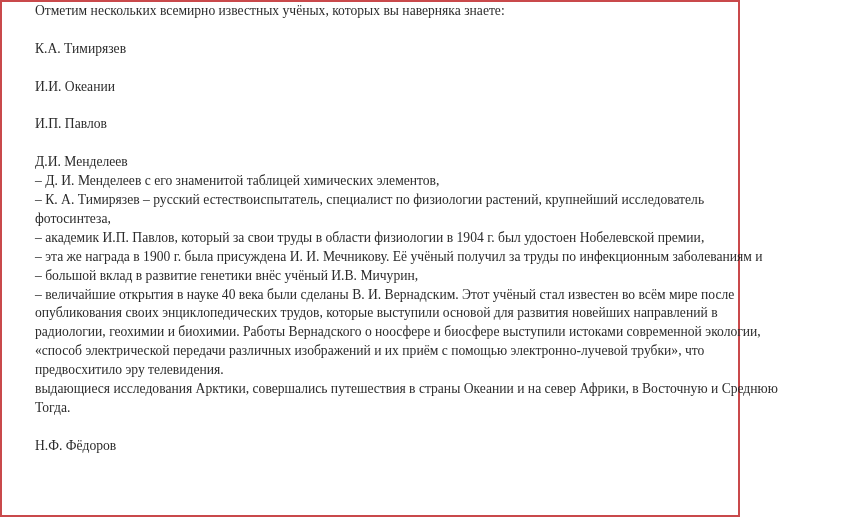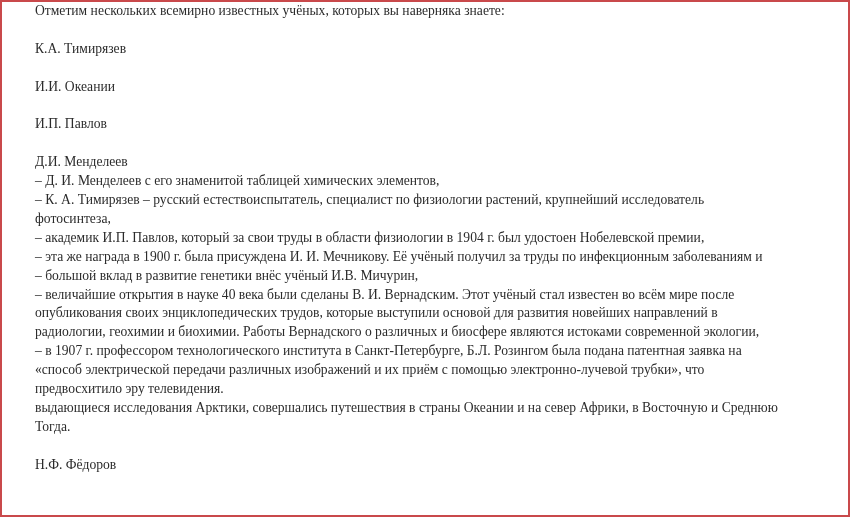--- a/index.html
+++ b/index.html
@@ -10,21 +10,21 @@
     body {
       width: 850px;
       height: 517px;
       overflow: hidden;
       position: relative;
     }
     .frame {
       position: absolute;
       left: 0;
       top: 0;
-      width: 850px;
+      width: 740px;
       height: 517px;
       box-sizing: border-box;
       border: 2px solid #c9494b;
       background: #ffffff;
     }
     .content {
       position: absolute;
       left: 33px;
       top: 0px;
       width: 790px;
@@ -66,22 +66,21 @@
 
     <div>
       <span class="line">– Д. И. Менделеев с его знаменитой таблицей химических элементов,</span>
       <span class="line">– К. А. Тимирязев – русский естествоиспытатель, специалист по физиологии растений, крупнейший исследователь</span>
       <span class="line">фотосинтеза,</span>
       <span class="line">– академик И.П. Павлов, который за свои труды в области физиологии в 1904 г. был удостоен Нобелевской премии,</span>
       <span class="line">– эта же награда в 1900 г. была присуждена И. И. Мечникову. Её учёный получил за труды по инфекционным заболеваниям и</span>
       <span class="line">– большой вклад в развитие генетики внёс учёный И.В. Мичурин,</span>
       <span class="line">– величайшие открытия в науке 40 века были сделаны В. И. Вернадским. Этот учёный стал известен во всём мире после</span>
       <span class="line">опубликования своих энциклопедических трудов, которые выступили основой для развития новейших направлений в</span>
-      <span class="line">радиологии, геохимии и биохимии. Работы Вернадского о различных и биосфере являются истоками современной экологии,</span>
-      <span class="line">– в 1907 г. профессором технологического института в Санкт-Петербурге, Б.Л. Розингом была подана патентная заявка на</span>
+      <span class="line">радиологии, геохимии и биохимии. Работы Вернадского о ноосфере и биосфере выступили истоками современной экологии,</span>
       <span class="line">«способ электрической передачи различных изображений и их приём с помощью электронно-лучевой трубки», что</span>
       <span class="line">предвосхитило эру телевидения.</span>
       <span class="line">выдающиеся исследования Арктики, совершались путешествия в страны Океании и на север Африки, в Восточную и Среднюю</span>
       <span class="line">Тогда.</span>
     </div>
     <div class="gap"></div>
 
     <p class="p">Н.Ф. Фёдоров</p>
     <div class="gap"></div>
 

